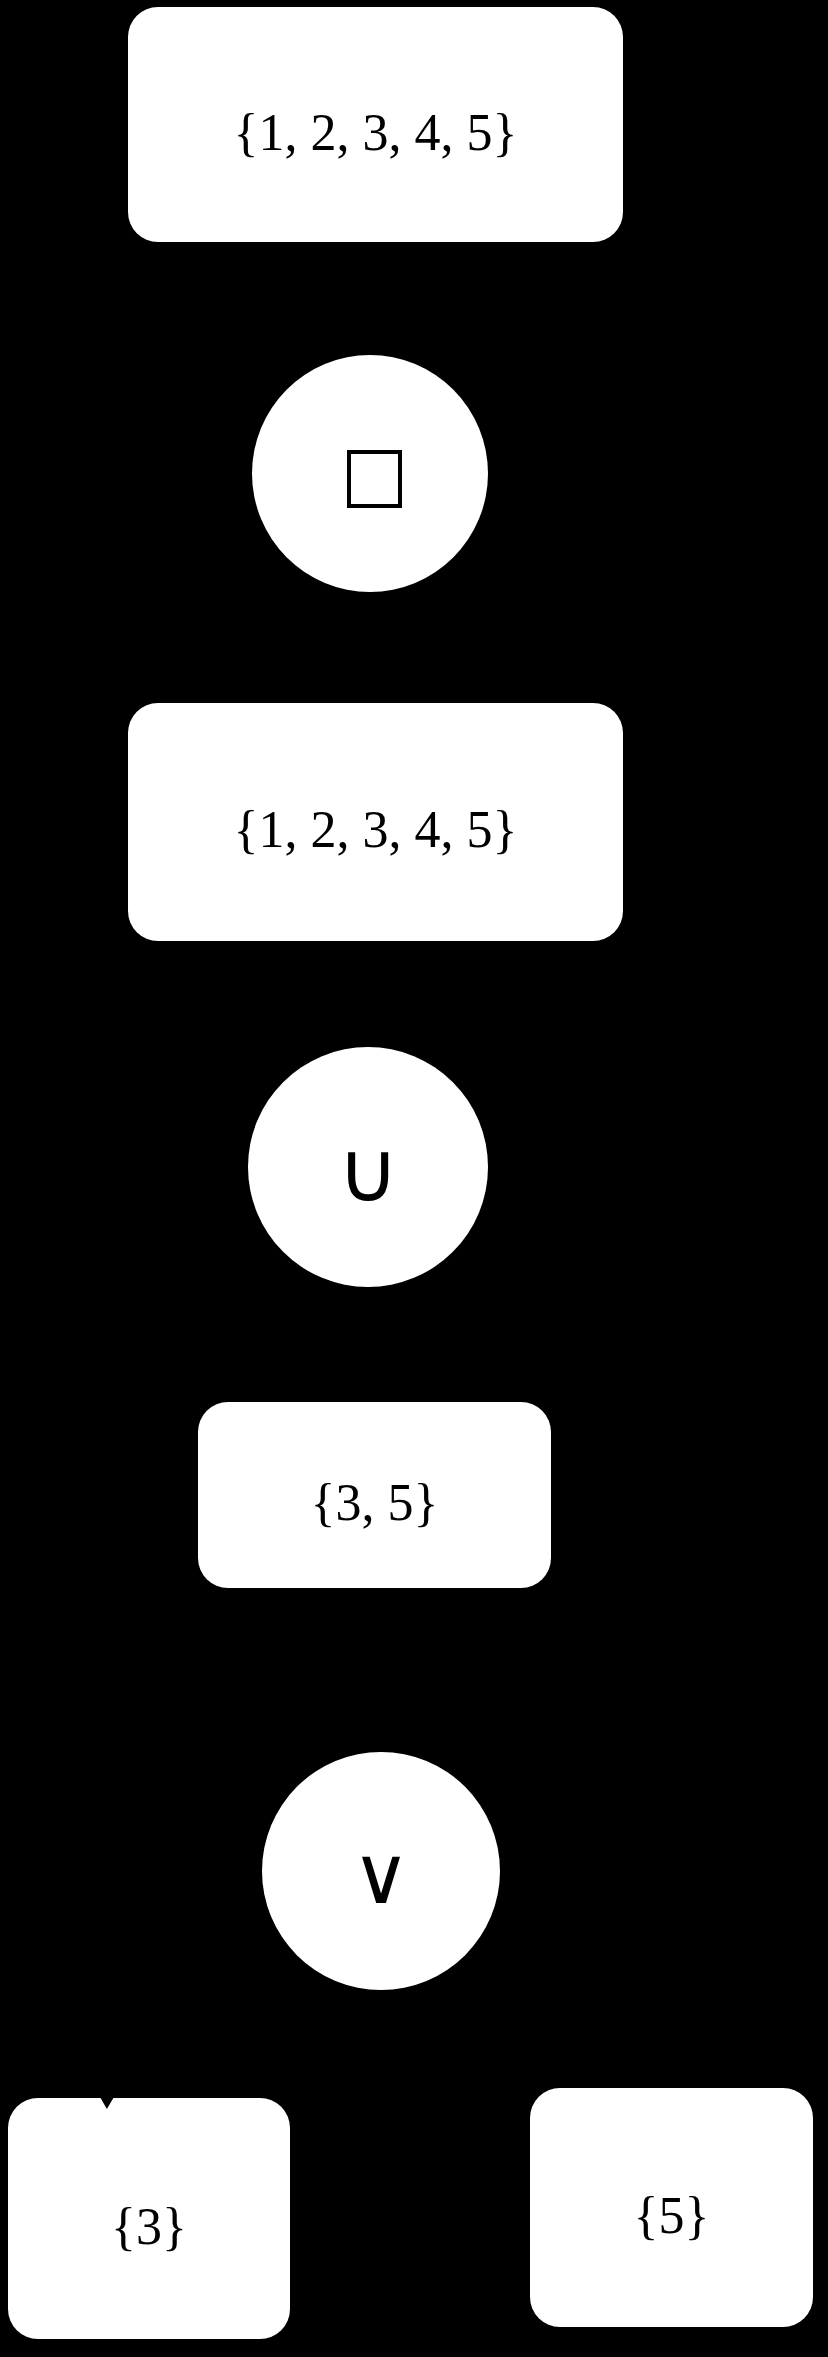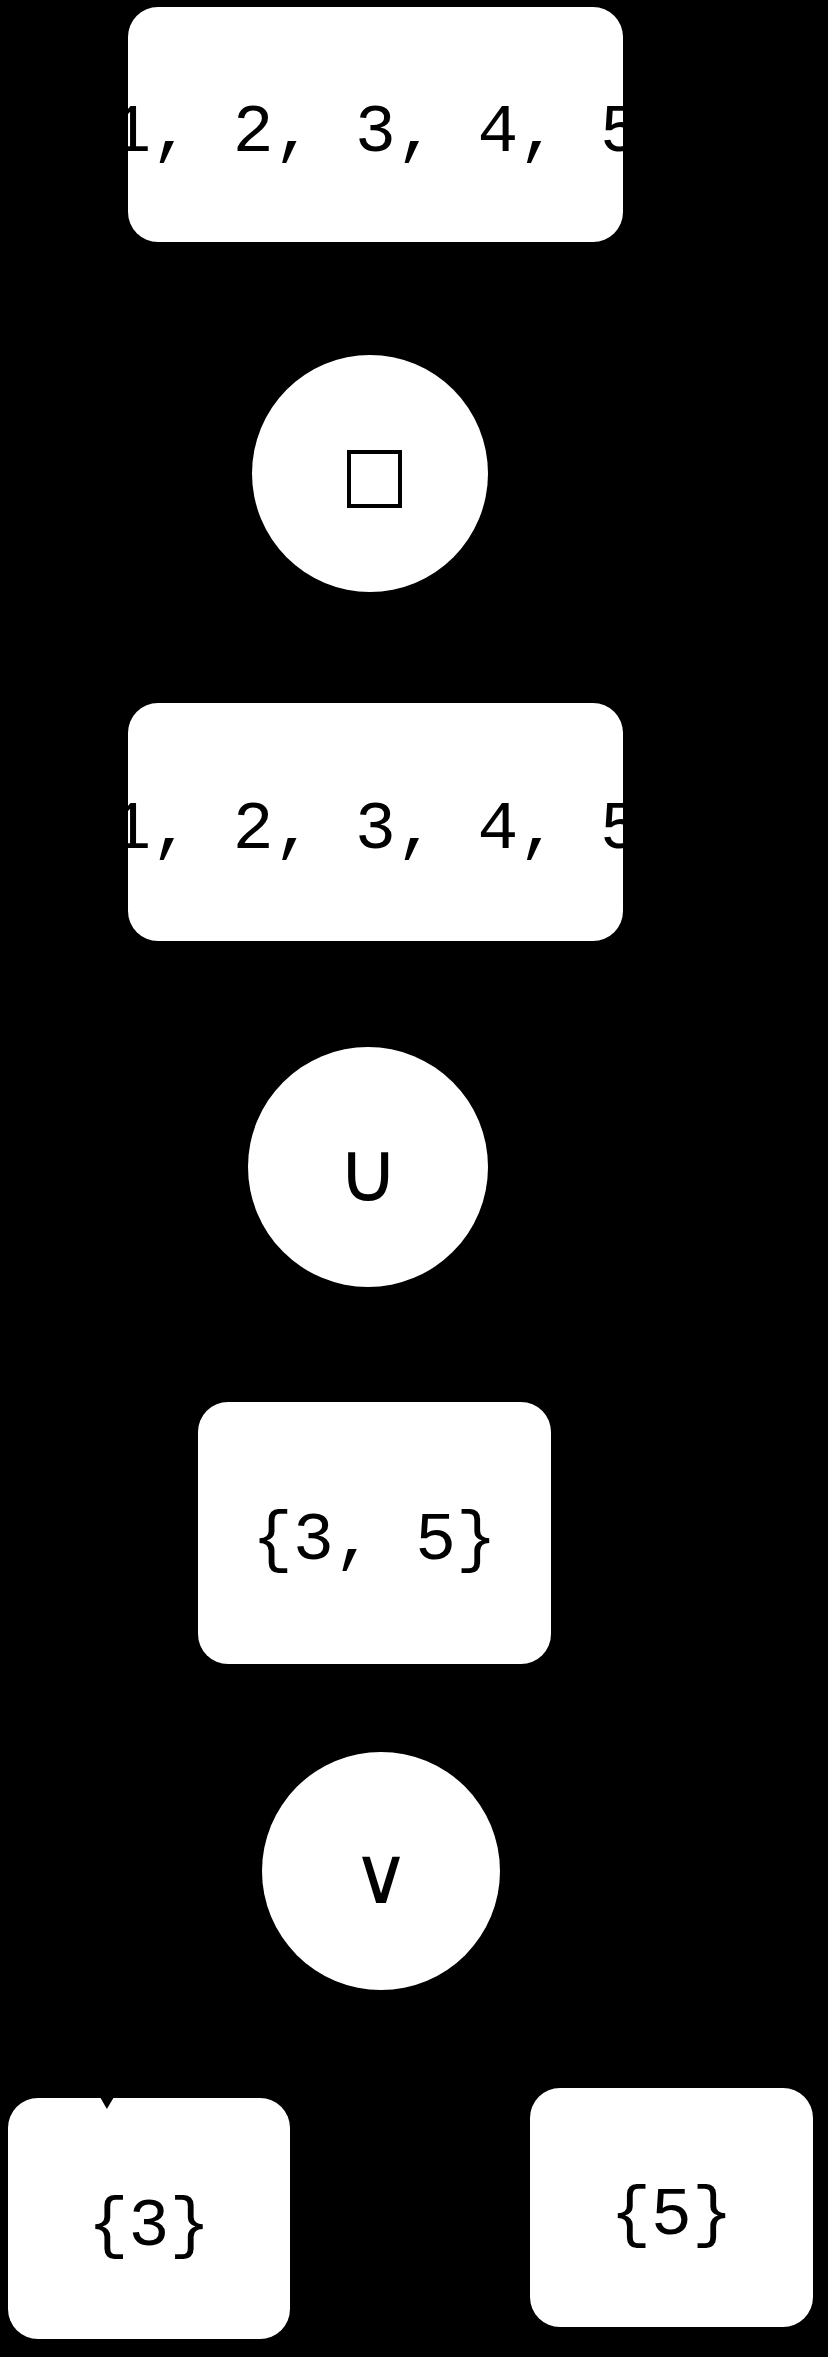--- a/index.html
+++ b/index.html
@@ -24,22 +24,22 @@
     justify-content: center;
     box-sizing: border-box;
   }
   .rect {
     border-radius: 30px;
   }
   .circle {
     border-radius: 50%;
   }
   .set-label {
-    font-family: Liberation Mono, monospace;
-    font-size: 68px;
+    font-family: Liberation Serif, serif;
+    font-size: 52px;
     line-height: 1;
     white-space: nowrap;
     transform: translateY(8px);
   }
   .op-label {
     font-family: "DejaVu Sans", "Liberation Sans", sans-serif;
     line-height: 1;
     transform: translateY(5px);
   }
   .op-union { font-size: 84px; }
@@ -52,21 +52,21 @@
     border: 4px solid #000000;
     background: #ffffff;
     transform: translate(4px, 5px);
   }
 
   
   .n-root  { left: 128px; top: 7px;    width: 495px; height: 235px; }
   .n-op1   { left: 252px; top: 355px;  width: 236px; height: 237px; }
   .n-mid   { left: 128px; top: 703px;  width: 495px; height: 238px; }
   .n-op2   { left: 248px; top: 1047px; width: 240px; height: 240px; }
-  .n-pair  { left: 198px; top: 1402px; width: 353px; height: 262px; }
+  .n-pair  { left: 198px; top: 1402px; width: 353px; height: 186px; }
   .n-op3   { left: 262px; top: 1752px; width: 238px; height: 238px; }
   .n-left  { left: 8px;   top: 2098px; width: 282px; height: 241px; }
   .n-right { left: 530px; top: 2088px; width: 283px; height: 239px; }
 
   
   .edge-remnant {
     position: absolute;
     left: 97px;
     top: 2097px;
     width: 17px;

